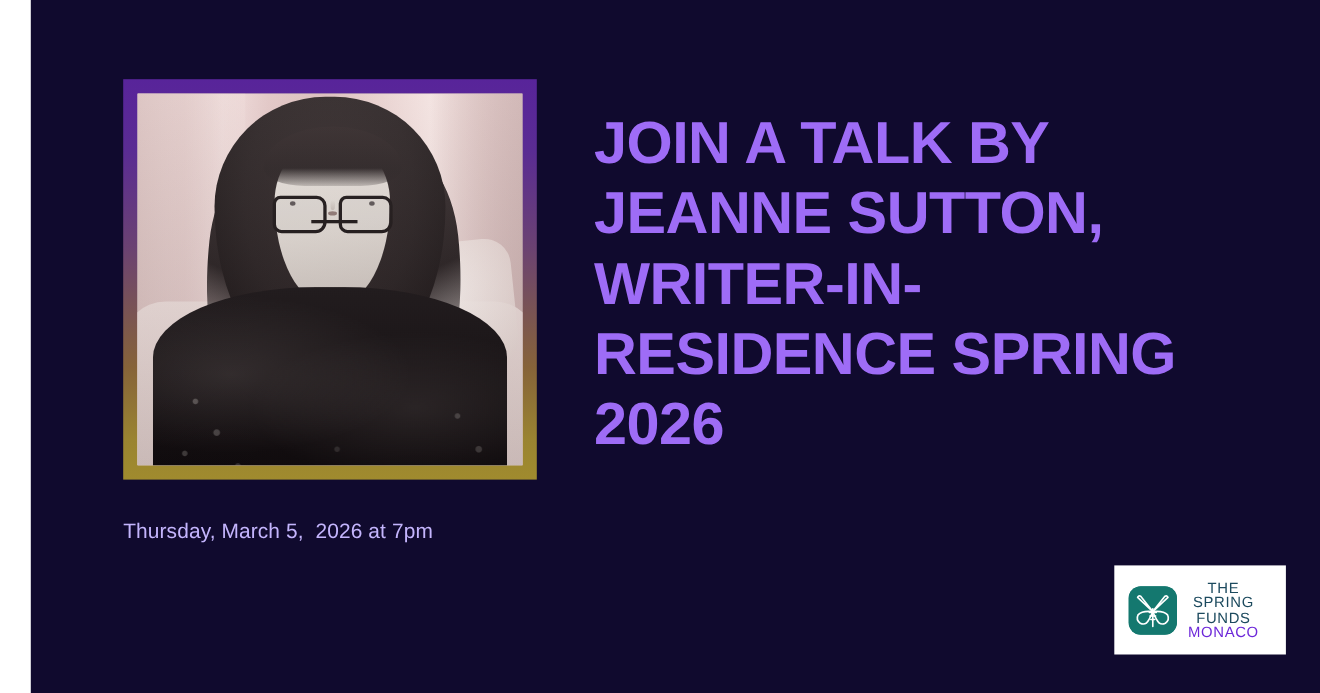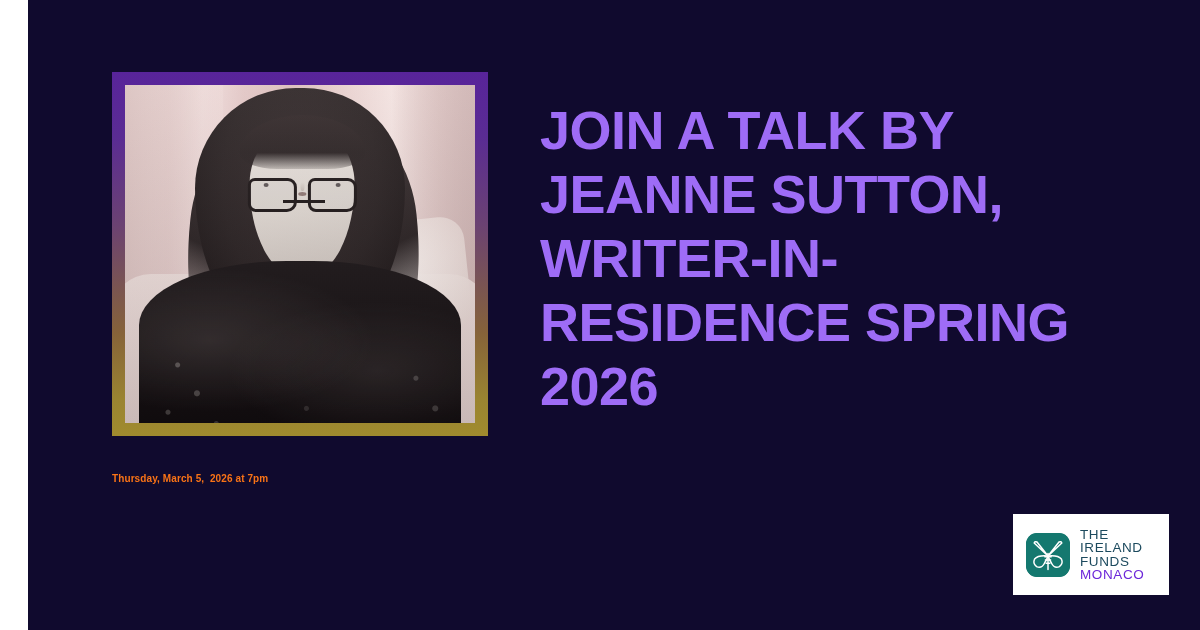--- a/index.html
+++ b/index.html
@@ -272,24 +272,24 @@
     margin: 0;
     color: #f8f1ec;
     font-family: "Liberation Sans", sans-serif;
     font-weight: bold;
     font-size: 46px;
     line-height: 51px;
     letter-spacing: -0.6px;
   }
   .venue-date {
     margin: 16px 0 0 0;
-    color: #f97316;
-    font-family: "Liberation Sans", sans-serif;
-    font-weight: bold;
-    font-size: 10px;
+    color: #c4b5fd;
+    font-family: "Liberation Sans", sans-serif;
+    font-weight: normal;
+    font-size: 19px;
     letter-spacing: 0.1px;
     white-space: pre;
   }
 
   
   .sponsor-logo {
     position: absolute;
     left: 985px;
     top: 514px;
     width: 156px;
@@ -314,21 +314,21 @@
     font-family: "Liberation Sans", sans-serif;
     font-weight: normal;
     letter-spacing: 0.6px;
   }
   .logo-words span {
     display: block;
     font-size: 13.5px;
   }
   .logo-line-the,
   .logo-line-ireland,
-  .logo-line-funds { color: #1c4a5e; }
+  .logo-line-funds { color: #1c4a5e; text-align: center; }
   .logo-line-monaco { color: #6d28d9; }
 </style>
 </head>
 <body>
 
 <div class="poster">
 
   <div class="portrait-frame">
     <div class="portrait-inner">
       <div class="portrait-photo">
@@ -376,19 +376,19 @@
         <path d="M22 23 Q12 22 8.6 26 Q6.4 30.5 10.6 33.6 Q15.6 36 18.6 30 Q21 26 22 23"></path>
         <path d="M22 23 Q32 22 35.4 26 Q37.6 30.5 33.4 33.6 Q28.4 36 25.4 30 Q23 26 22 23"></path>
         <path d="M22 20.5 L22 36.5"></path>
         <path d="M18.8 23.8 L25.2 23.8"></path>
         <path d="M19.4 27 L24.6 27"></path>
         <path d="M20.2 30.2 L23.8 30.2"></path>
       </g>
     </svg>
     <div class="logo-words">
       <span class="logo-line-the">THE</span>
-      <span class="logo-line-ireland">IRELAND</span>
+      <span class="logo-line-ireland">SPRING</span>
       <span class="logo-line-funds">FUNDS</span>
       <span class="logo-line-monaco">MONACO</span>
     </div>
   </div>
 
 </div>
 
 </body></html>

